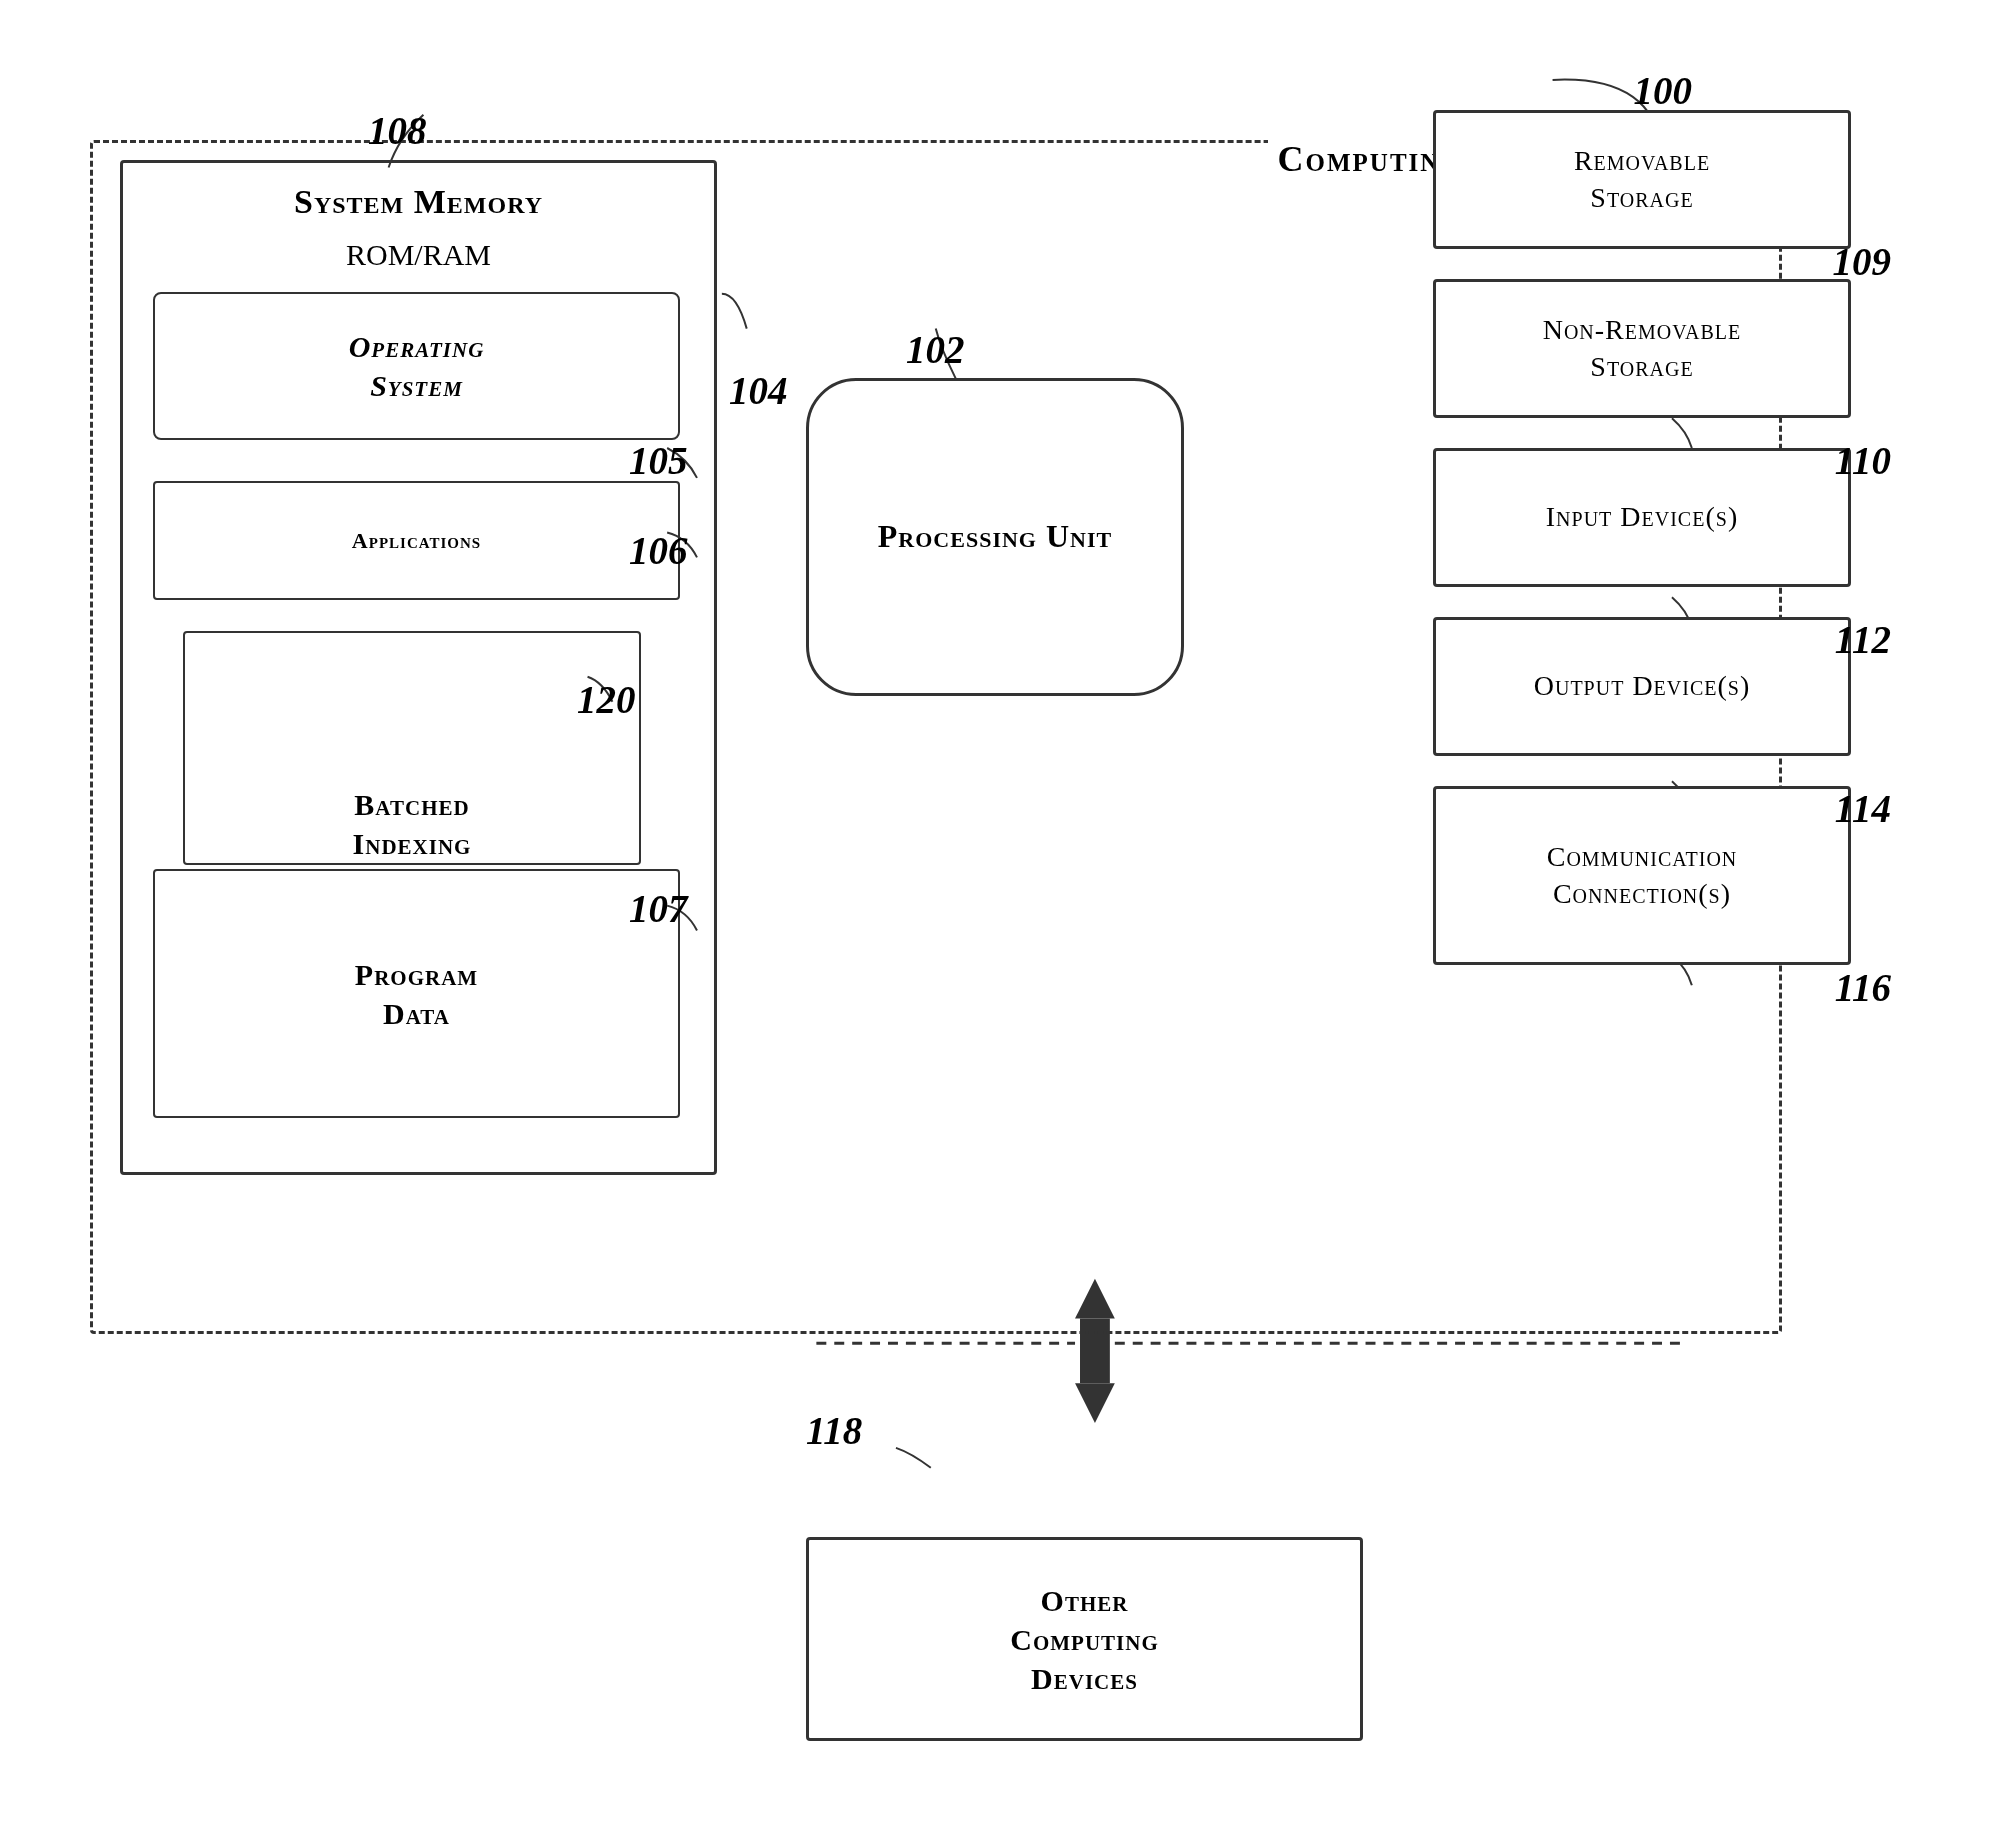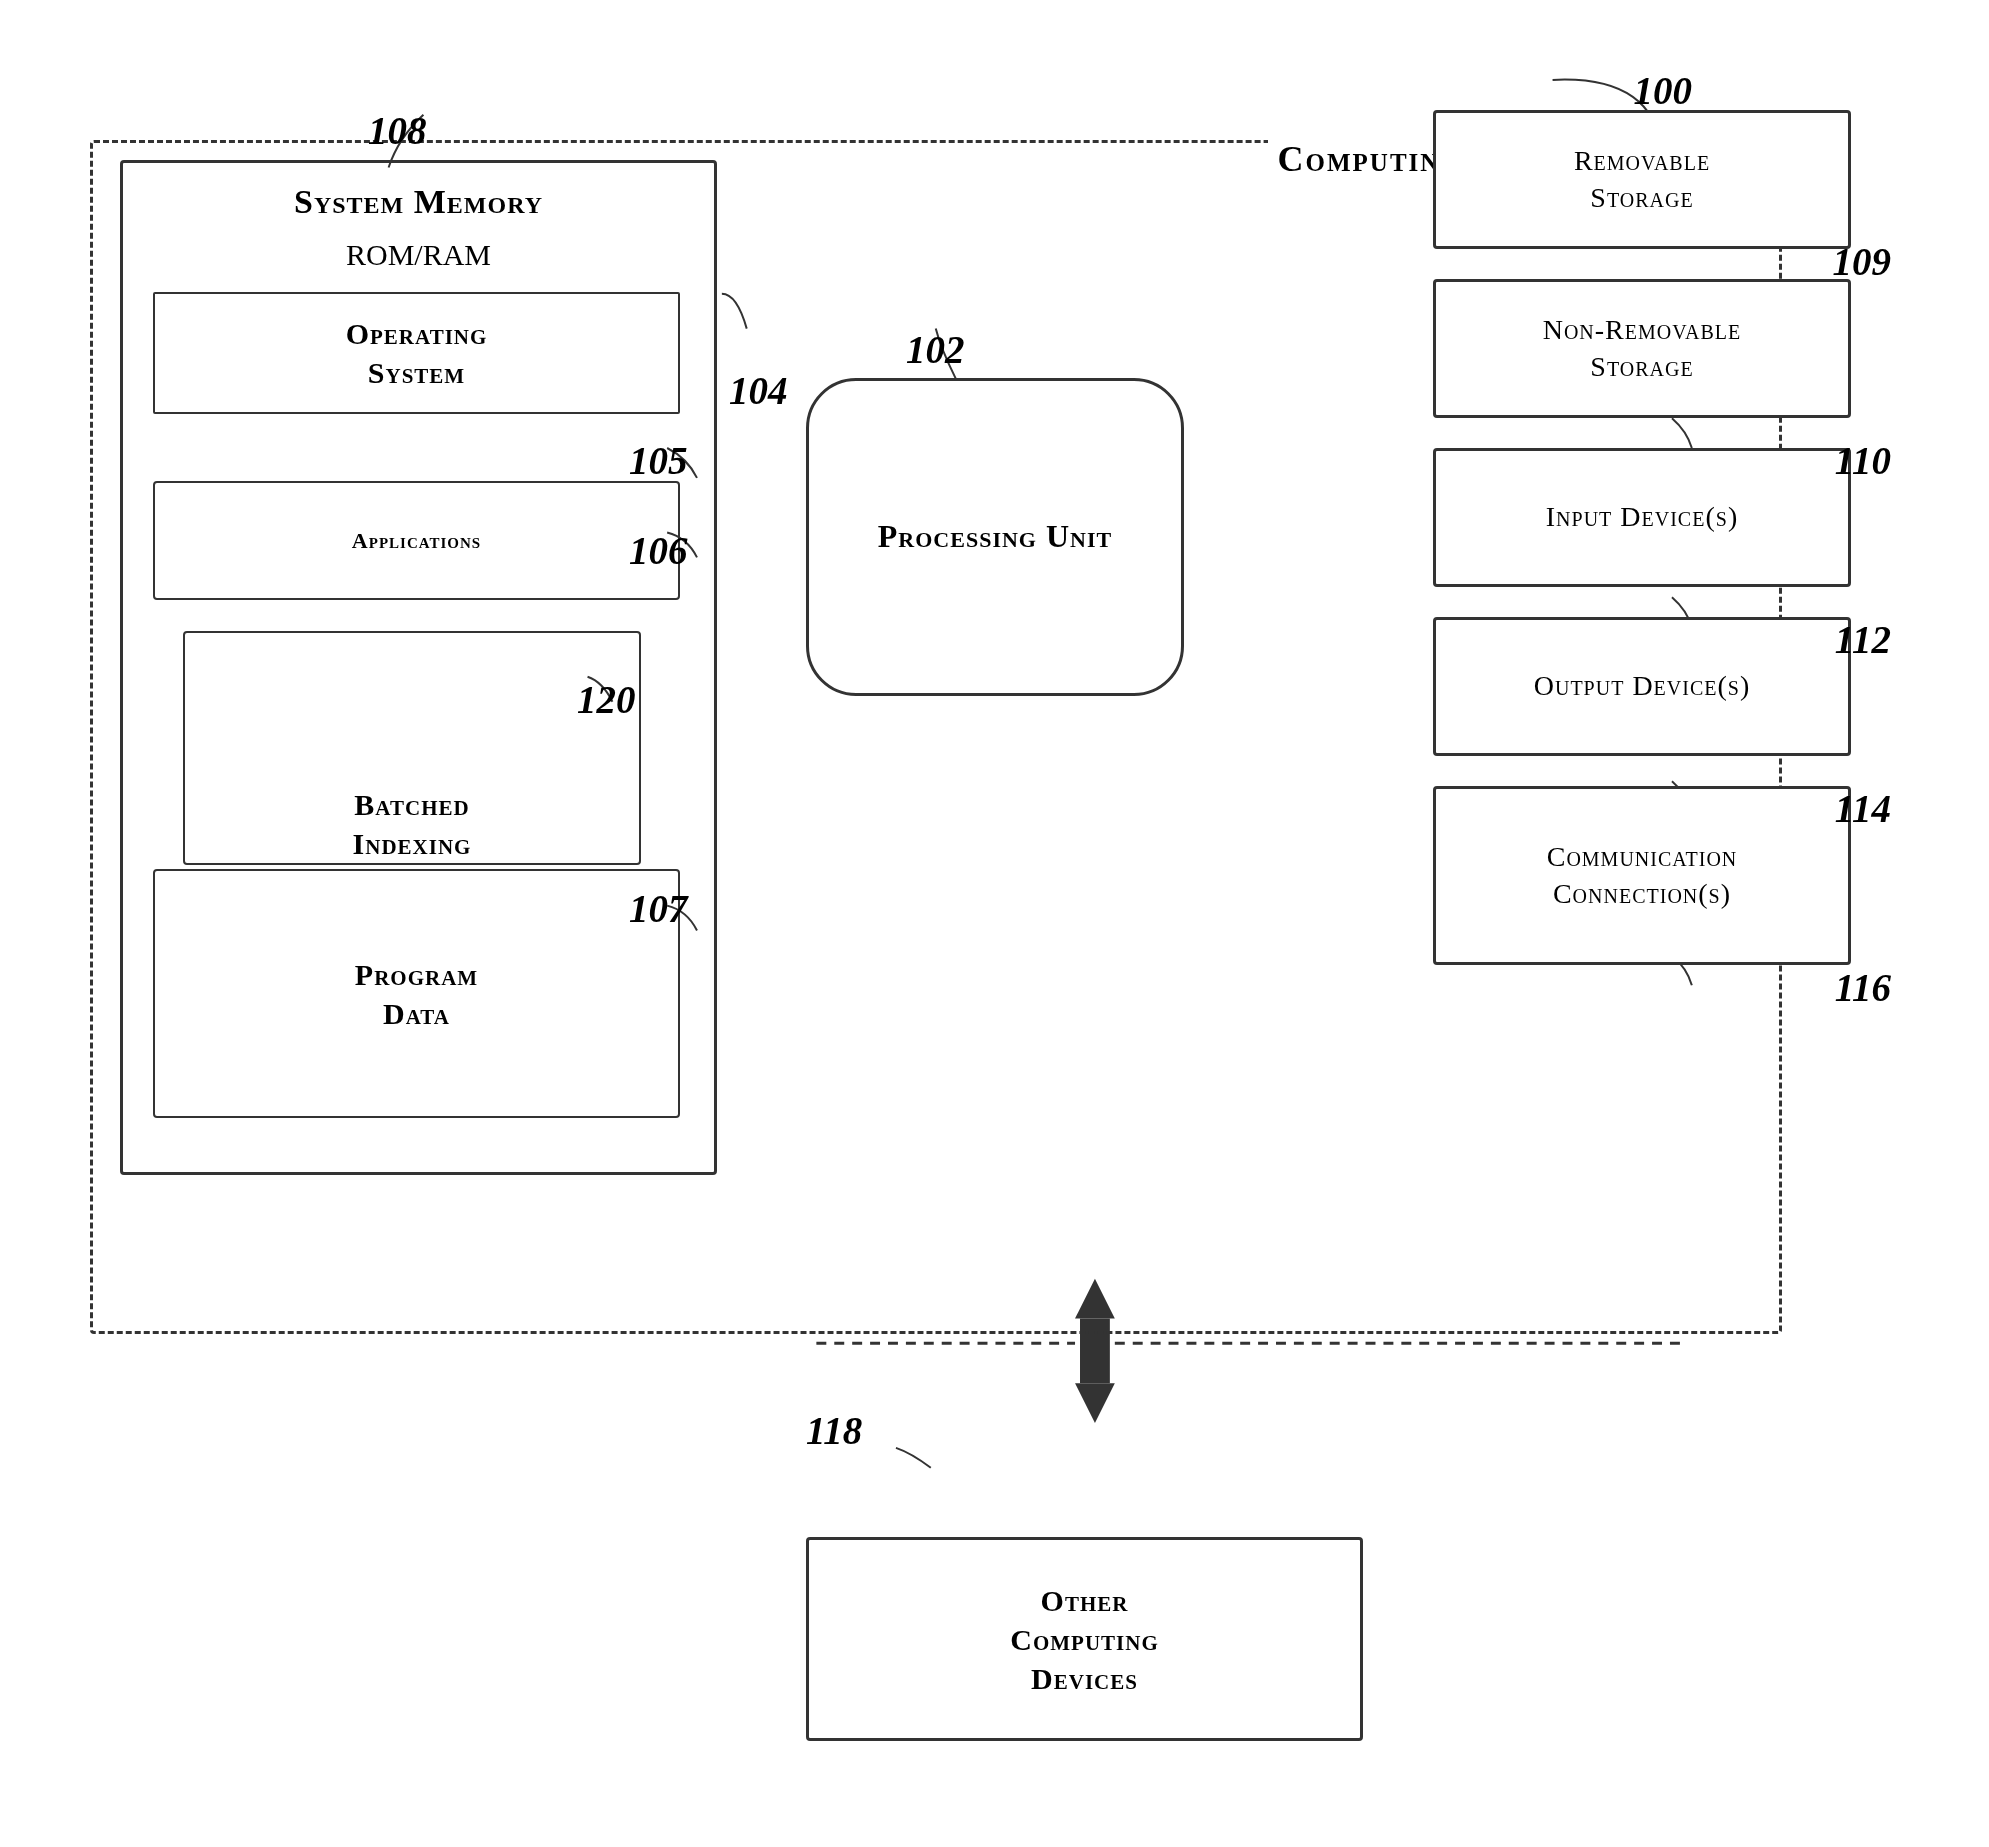--- a/index.html
+++ b/index.html
@@ -76,27 +76,28 @@
       font-weight: normal;
       letter-spacing: 0;
     }
 
     
     .os-box {
       position: absolute;
       top: 129px;
       left: 30px;
       width: 527px;
-      height: 122px;
+      height: 148px;
       border: 2px solid #333;
-      border-radius: 2px;
+      border-radius: 8px;
       display: flex;
       flex-direction: column;
       align-items: center;
       justify-content: center;
+      font-style: italic;
     }
 
     .os-label {
       font-size: 30px;
       font-variant: small-caps;
       font-weight: bold;
       text-align: center;
       letter-spacing: 1px;
       line-height: 1.3;
     }

